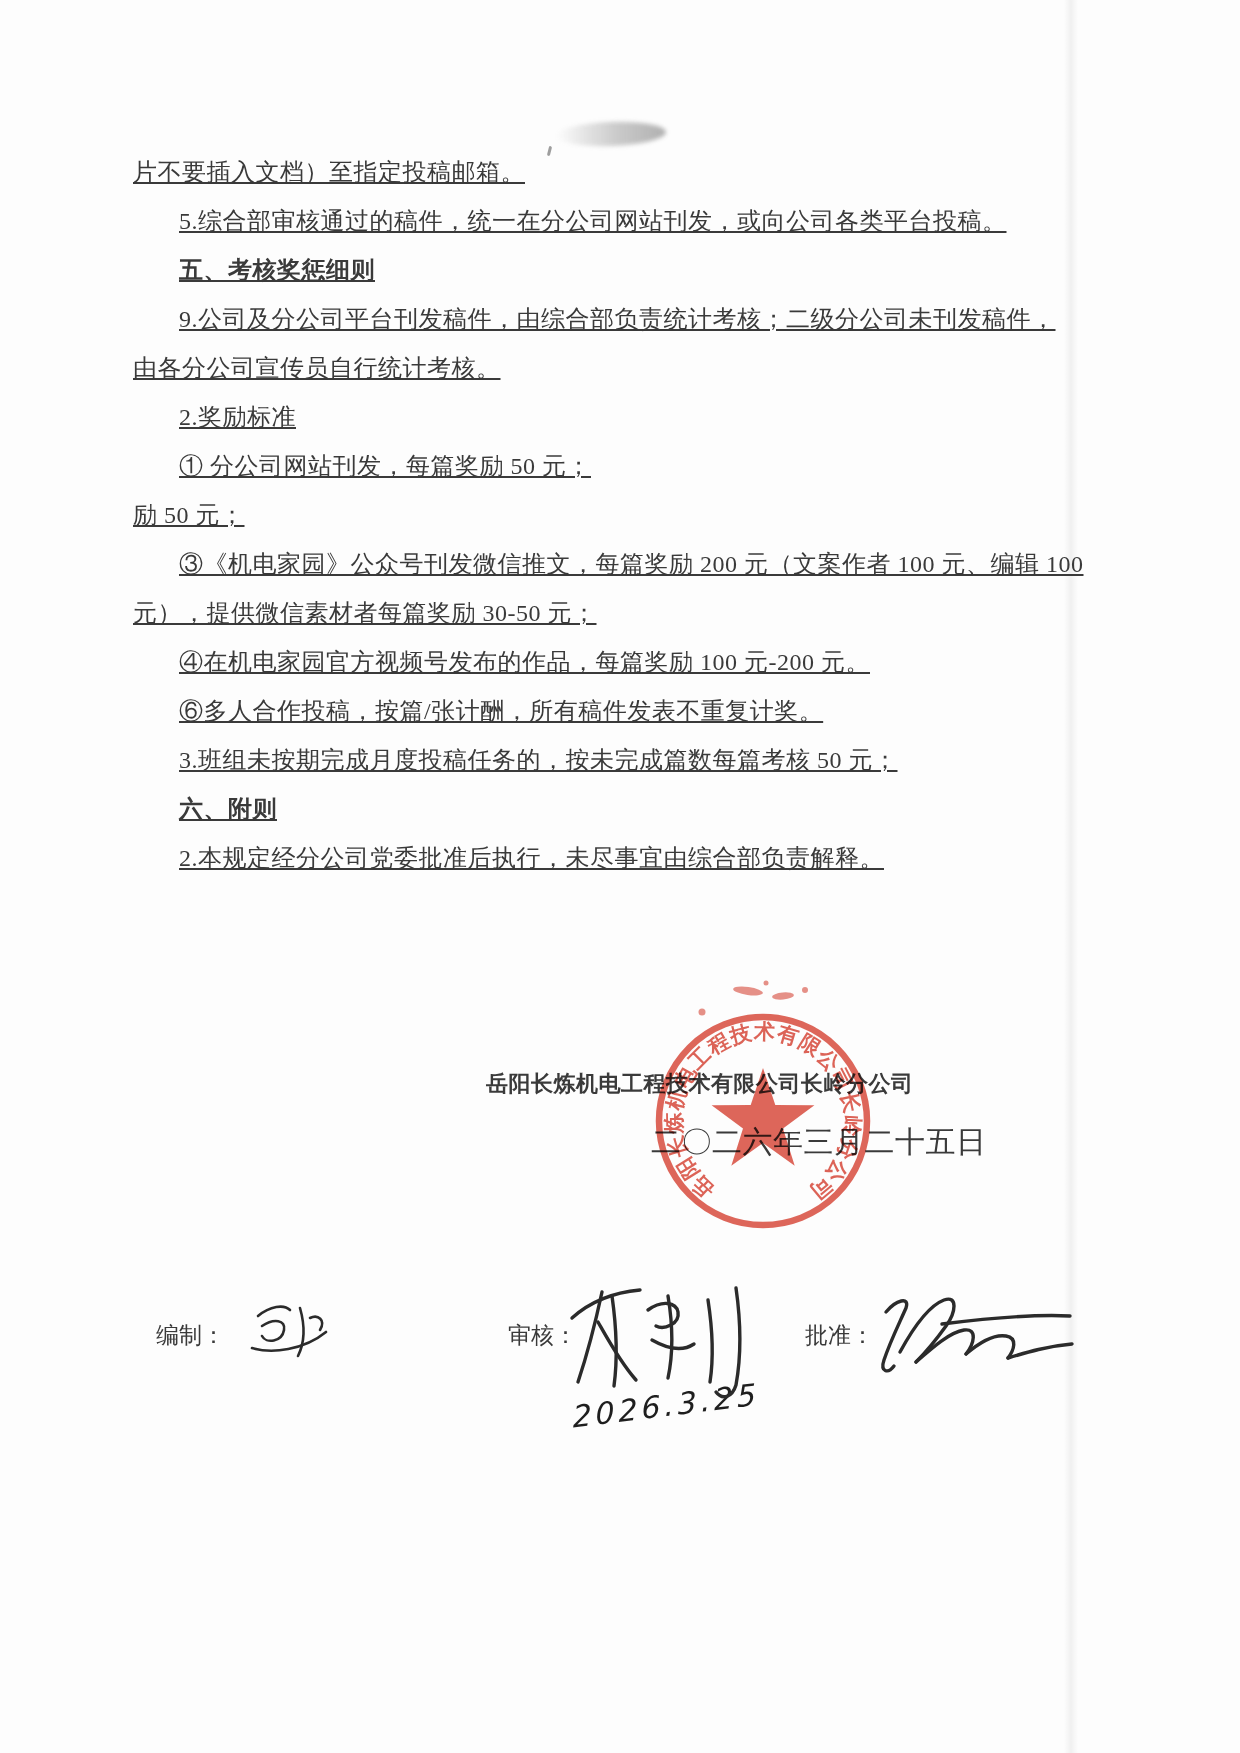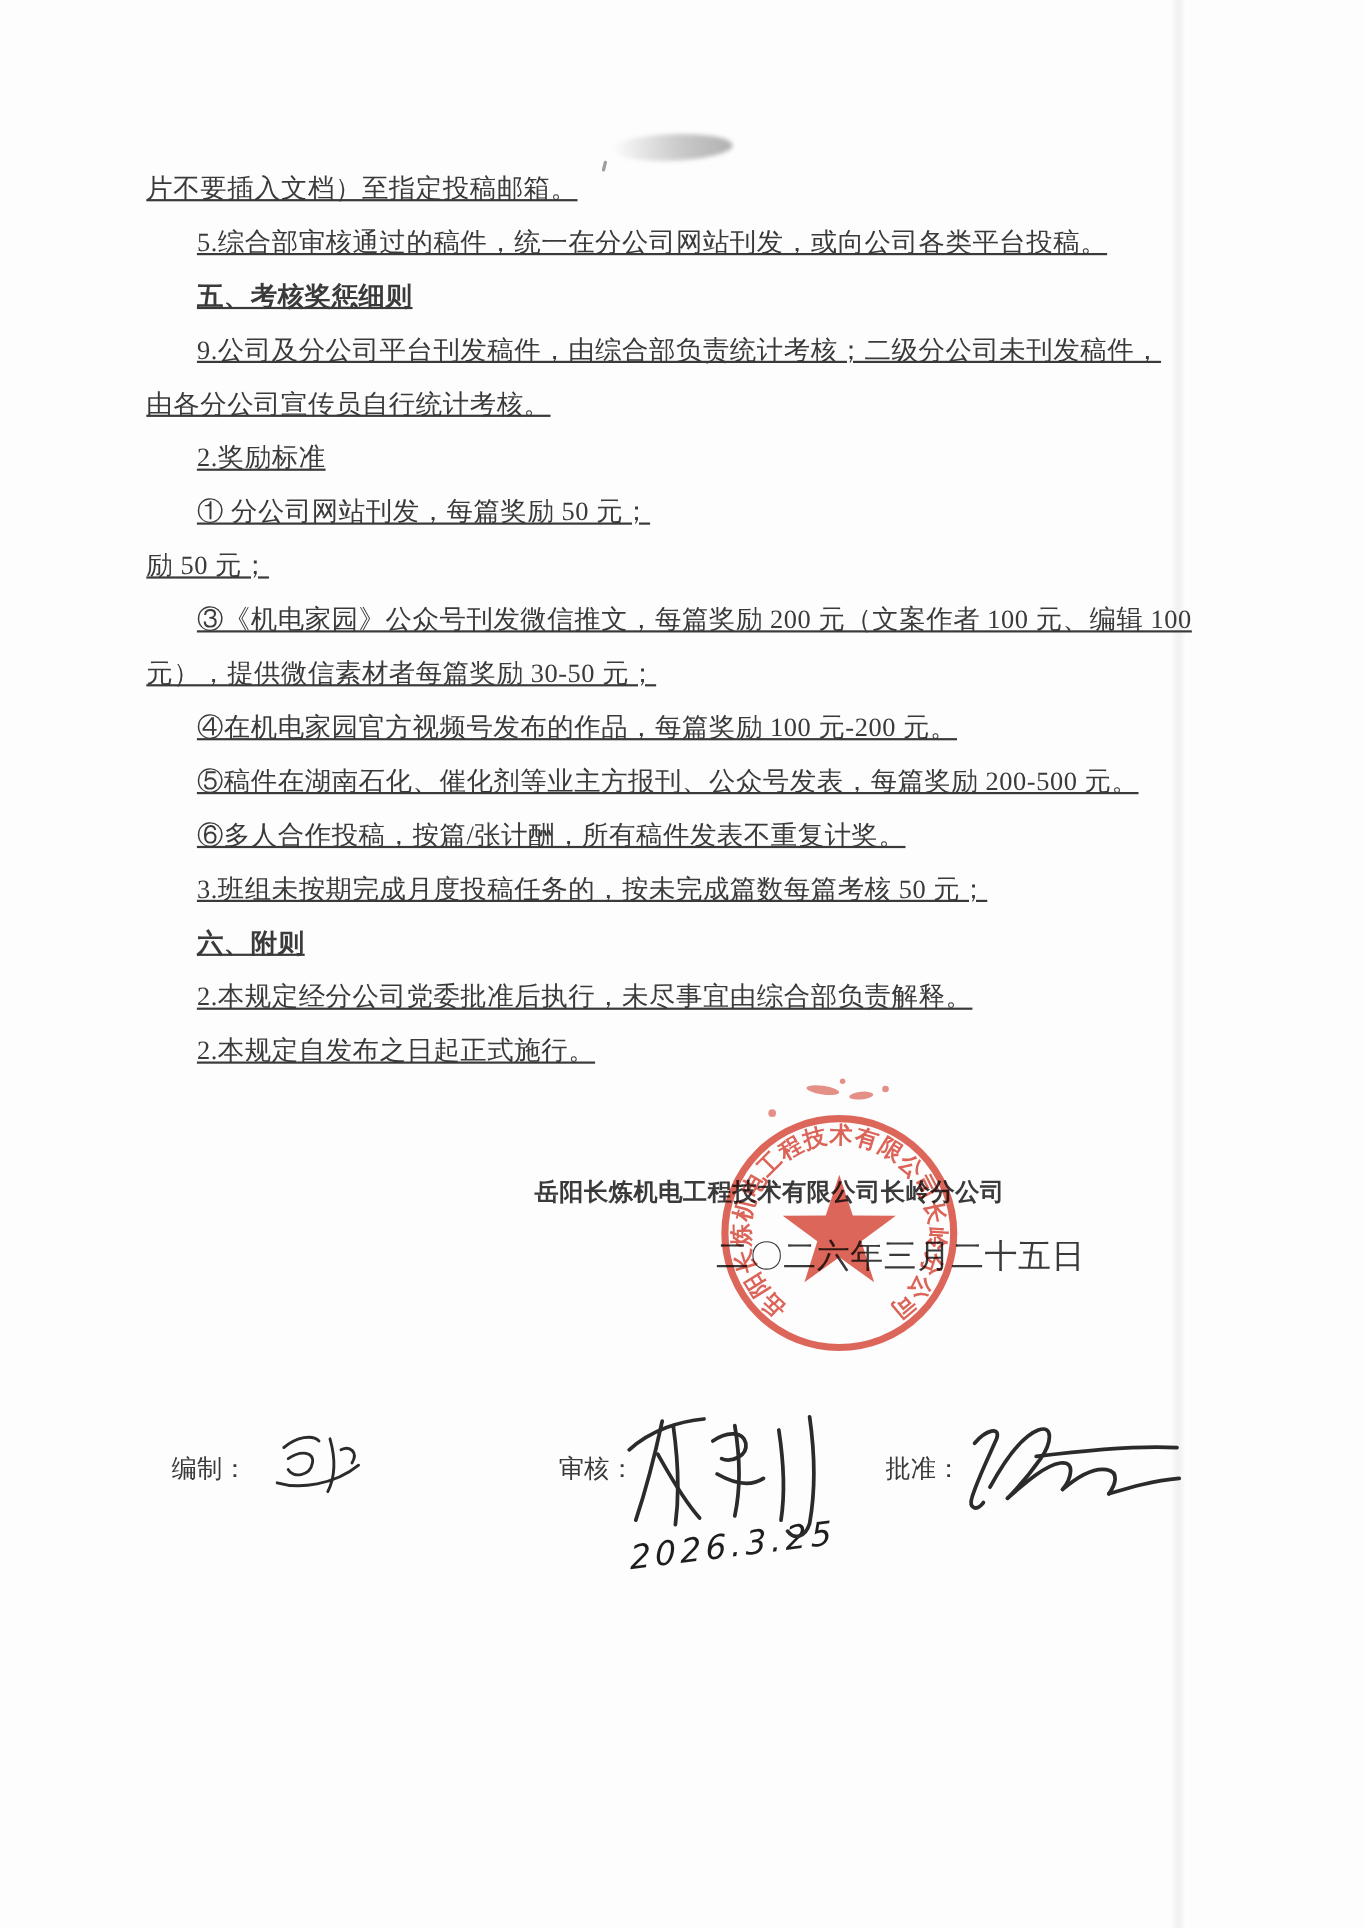--- a/index.html
+++ b/index.html
@@ -68,26 +68,24 @@
     <div class="line ind">5.综合部审核通过的稿件，统一在分公司网站刊发，或向公司各类平台投稿。</div>
     <div class="line ind bold">五、考核奖惩细则</div>
     <div class="line ind">9.公司及分公司平台刊发稿件，由综合部负责统计考核；二级分公司未刊发稿件，</div>
     <div class="line">由各分公司宣传员自行统计考核。</div>
     <div class="line ind">2.奖励标准</div>
     <div class="line ind">① 分公司网站刊发，每篇奖励 50 元；</div>
     <div class="line">励 50 元；</div>
     <div class="line ind">③《机电家园》公众号刊发微信推文，每篇奖励 200 元（文案作者 100 元、编辑 100</div>
     <div class="line">元），提供微信素材者每篇奖励 30-50 元；</div>
     <div class="line ind">④在机电家园官方视频号发布的作品，每篇奖励 100 元-200 元。</div>
-    <div class="line ind">⑤稿件在湖南石化、催化剂等业主方报刊、公众号发表，每篇奖励 200-500 元。</div>
     <div class="line ind">⑥多人合作投稿，按篇/张计酬，所有稿件发表不重复计奖。</div>
     <div class="line ind">3.班组未按期完成月度投稿任务的，按未完成篇数每篇考核 50 元；</div>
     <div class="line ind bold">六、附则</div>
     <div class="line ind">2.本规定经分公司党委批准后执行，未尽事宜由综合部负责解释。</div>
-    <div class="line ind">2.本规定自发布之日起正式施行。</div>
   </div>
 
 <div class="company-line">岳阳长炼机电工程技术有限公司长岭分公司</div>
 <div class="date-line">二〇二六年三月二十五日</div>
 
 <div class="footer-label" id="lbl-bianzhi">编制：</div>
 <div class="footer-label" id="lbl-shenhe">审核：</div>
 <div class="footer-label" id="lbl-pizhun">批准：</div>
 <div class="handwritten-date">2026.3.25</div>
 

